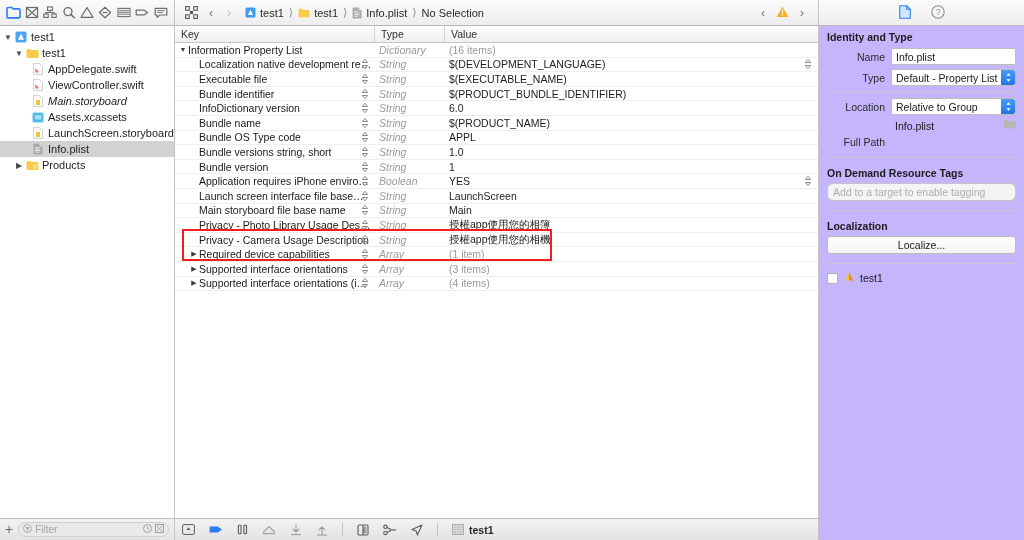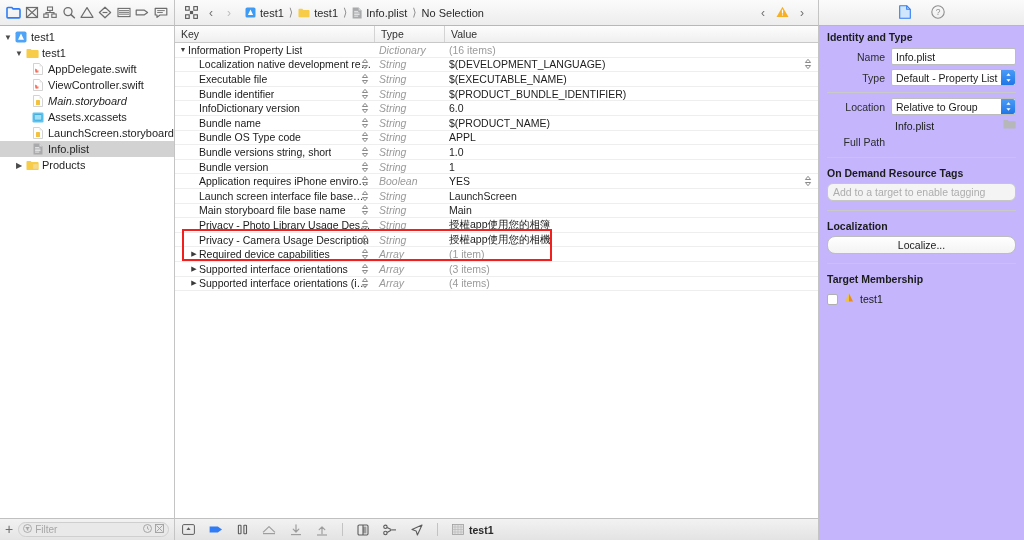--- a/index.html
+++ b/index.html
@@ -189,21 +189,21 @@
   .insp-divider { height: 1px; background: #c9c9c9; margin: 5px 8px 4px 8px; }
   .insp-bigfield {
     margin: 0 8px; height: 18px; background: #f4f4f4;
     border: 1px solid #c6c6c6; border-radius: 6px;
     display: flex; align-items: center; padding: 0 5px;
     font-size: 10.5px; color: #adadad;
   }
   .insp-button {
     margin: 0 8px; height: 18px;
     background: linear-gradient(#ffffff,#f3f3f3);
-    border: 1px solid #bdbdbd; border-radius: 8px;
+    border: 1px solid #bdbdbd; border-radius: 3px;
     display: flex; align-items: center; justify-content: center;
     font-size: 10.5px; color: #1a1a1a;
   }
   .tm-row { display: flex; align-items: center; gap: 5px; padding: 3px 8px; }
   .tm-check {
     width: 11px; height: 11px; background: #fff;
     border: 1px solid #b0b0b0; border-radius: 2px; flex: 0 0 11px;
   }
   .tm-label { font-size: 10.5px; color: #1a1a1a; }
 </style>
@@ -832,21 +832,20 @@
       <div class="insp-section-title">On Demand Resource Tags</div>
       <div class="insp-bigfield">Add to a target to enable tagging</div>
 
       <div class="insp-divider" style="margin-top:9px;"></div>
 
       <div class="insp-section-title">Localization</div>
       <div class="insp-button">Localize...</div>
 
       <div class="insp-divider" style="margin-top:9px;"></div>
 
-      <div class="insp-section-title">Target Membership</div>
       <div class="tm-row">
         <span class="tm-check"></span>
         <span>
           <svg width="12" height="12" viewBox="0 0 12 12">
               <path d="M6 1.4l4 8.2H2z" fill="#f0c33c"></path>
               <path d="M6 1.4l4 8.2H6z" fill="#e88a2c"></path>
             </svg>
         </span>
         <span class="tm-label">test1</span>
       </div>

